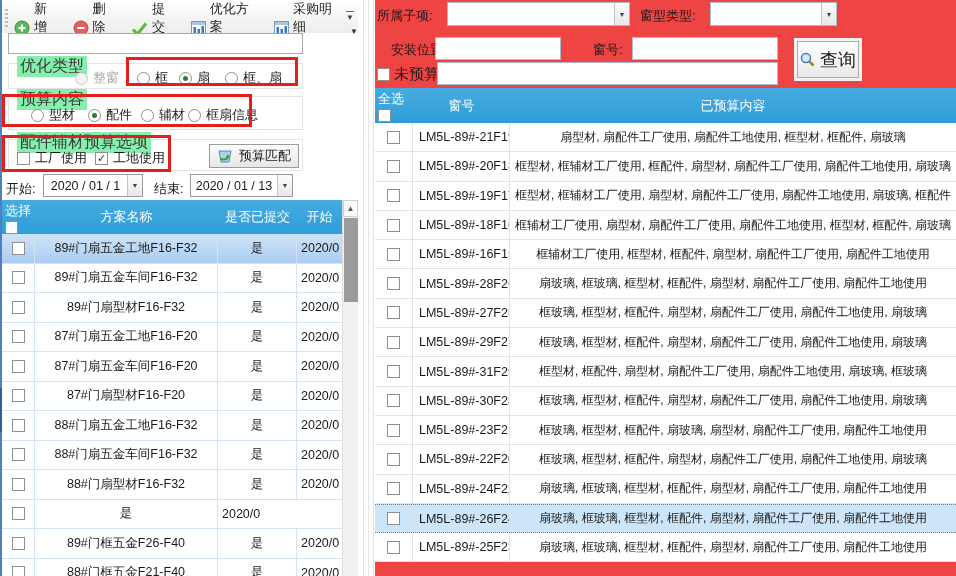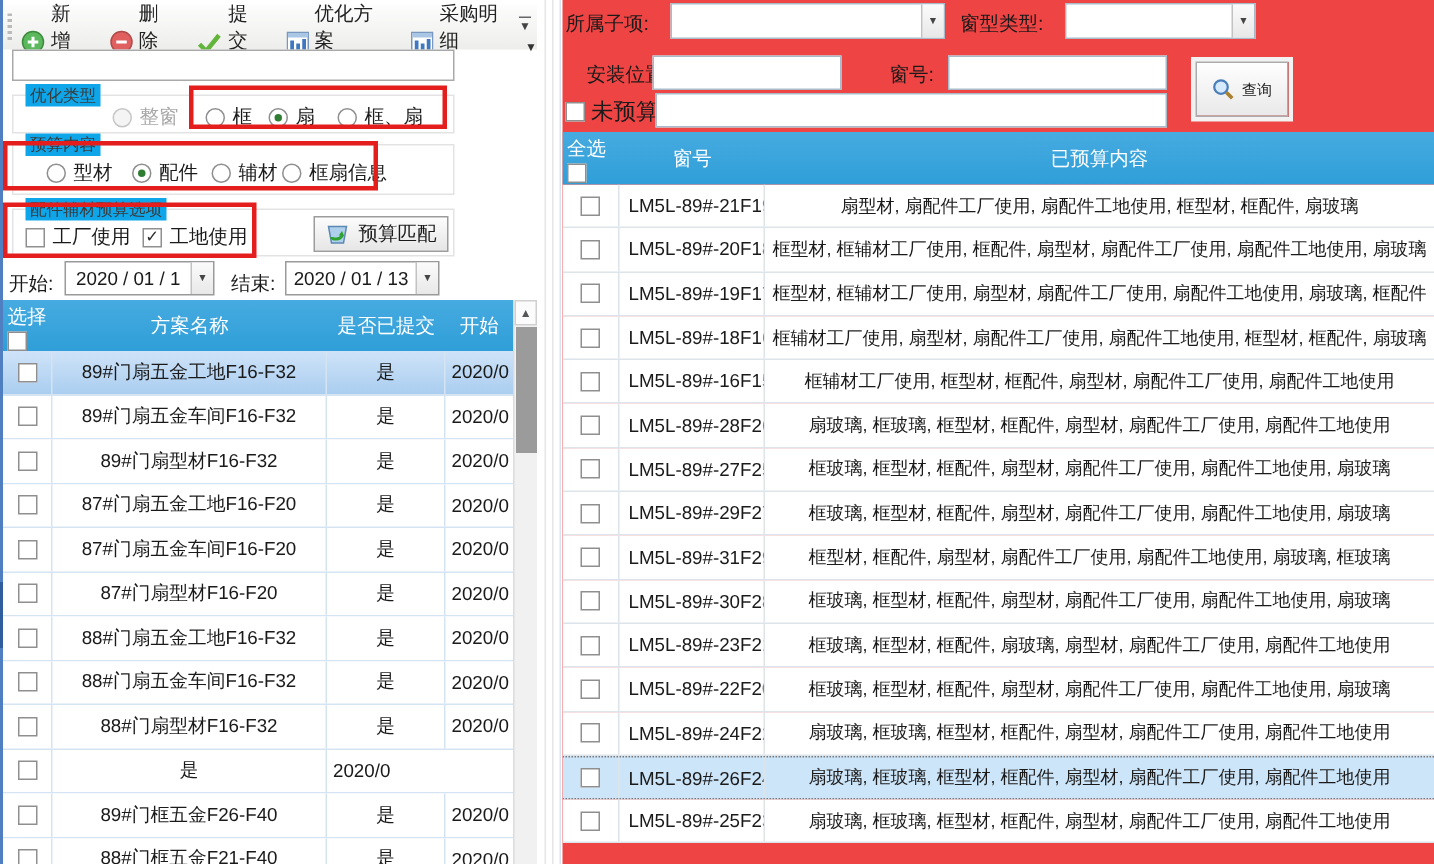--- a/index.html
+++ b/index.html
@@ -27,21 +27,21 @@
   .tbi{display:flex;align-items:flex-end;gap:4px;font-size:13px;color:#222;cursor:default;}
   .caret{font-size:8px;color:#333;margin-left:2px;}
   #tb-overflow{position:absolute;right:4px;top:8px;font-size:8px;color:#444;line-height:1;
     border-top:1px solid #666;padding-top:2px;}
 
   
   #plan-search{position:absolute;left:6px;top:33px;width:295px;height:21px;border:1px solid #a9a9a9;background:#fff;}
 
   
   .grp{position:absolute;left:6px;width:295px;border:1px solid #e3e3e3;background:#fff;}
-  .grp-label{position:absolute;top:-8px;left:8px;background:#0ea5e9;padding:0 3px;font-size:11px;color:#3a3a3a;}
+  .grp-label{position:absolute;top:-8px;left:8px;background:#86efac;padding:0 3px;font-size:16px;color:#3a3a3a;}
   #grp-opt{top:63px;height:26px;}
   #grp-budget{top:96px;height:34px;}
   #grp-usage{top:139px;height:32px;}
   .ropt{position:absolute;display:flex;align-items:center;gap:5px;font-size:13px;white-space:nowrap;}
   .radio{width:13px;height:13px;border:1px solid #8f8f8f;border-radius:50%;background:#fff;position:relative;flex:none;}
   .radio.on::after{content:"";position:absolute;left:3px;top:3px;width:5px;height:5px;border-radius:50%;background:#2e7d32;}
   .radio.dis{border-color:#c6c6c6;background:#f4f4f4;}
   .ropt.dis{color:#a8a8a8;}
   .cb{width:13px;height:13px;border:1px solid #8f8f8f;background:#fff;display:inline-flex;align-items:center;
       justify-content:center;font-size:11px;line-height:1;color:#2c2c2c;flex:none;}
@@ -93,21 +93,21 @@
   .combo{position:absolute;height:24px;border:1px solid #a9bac9;background:#fff;display:flex;align-items:center;}
   .inp{position:absolute;height:23px;border:1px solid #a9bac9;background:#fff;}
   #f-lbl1{left:2px;top:7px;}   #f-combo1{left:72px;top:2px;width:183px;}
   #f-lbl2{left:265px;top:7px;} #f-combo2{left:335px;top:2px;width:127px;}
   #f-lbl3{left:16px;top:41px;}    #f-inp1{left:60px;top:37px;width:126px;}
   #f-lbl4{left:218px;top:41px;}#f-inp2{left:257px;top:37px;width:146px;}
   #f-cb-row{position:absolute;left:2px;top:65px;display:flex;align-items:center;gap:4px;font-size:15px;}
   #f-inp3{left:62px;top:62px;width:341px;}
   #btn-query{position:absolute;left:422px;top:41px;width:62px;height:37px;border:1px solid #ababab;
     box-shadow:0 0 0 3px #f2f2f2;background:linear-gradient(#fefefe,#e9e9e9);
-    display:flex;align-items:center;justify-content:center;gap:5px;font-size:10px;}
+    display:flex;align-items:center;justify-content:center;gap:5px;font-size:18px;}
 
   
   #rtable-head{position:absolute;left:0;top:88px;width:581px;height:35px;display:grid;
     grid-template-columns:38px 97px 1fr;}
   #rtable-body{position:absolute;left:0;top:123px;width:581px;height:453px;overflow:hidden;}
   .rrow{display:grid;grid-template-columns:38px 97px 1fr;height:29.3px;border-bottom:1px solid #dde4ea;background:#fff;}
   .rrow.hl{background:#cde5f9;border-top:1px dotted #777;border-bottom:1px dotted #777;}
   .rc{display:flex;align-items:center;font-size:12px;border-right:1px solid #dde4ea;overflow:hidden;white-space:nowrap;}
   .rc.c1{justify-content:center;}
   .rc.c2{padding-left:6px;font-size:12.5px;}

